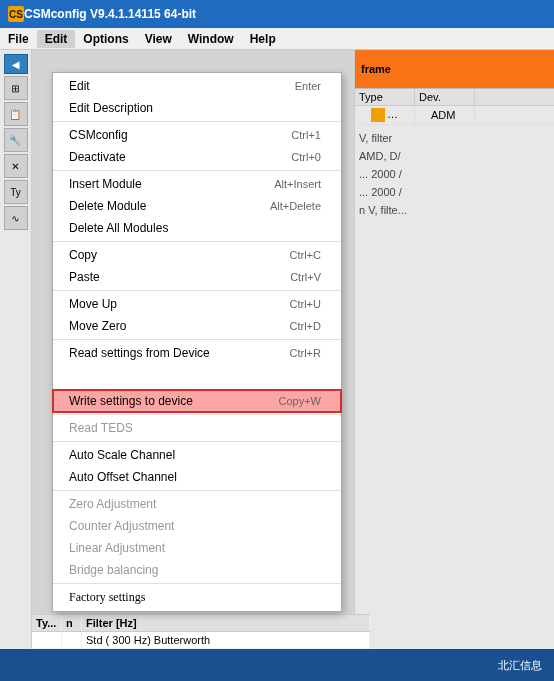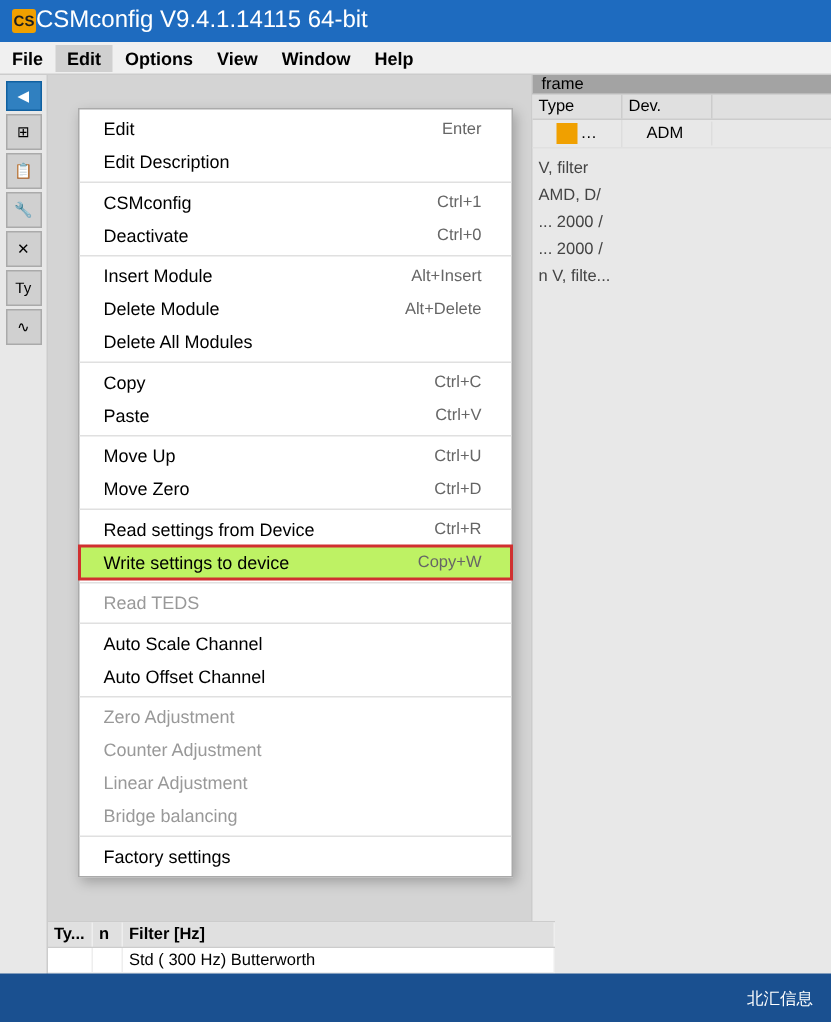--- a/index.html
+++ b/index.html
@@ -29,22 +29,22 @@
       background: #f0a000;
       border-radius: 2px;
       display: flex;
       align-items: center;
       justify-content: center;
       font-size: 10px;
       font-weight: bold;
       color: #1e1e1e;
     }
     .title-bar-text {
-      font-size: 16px;
-      font-weight: 400;
+      font-size: 12px;
+      font-weight: 700;
     }
 
     
     .menu-bar {
       background: #f0f0f0;
       height: 22px;
       display: flex;
       align-items: center;
       border-bottom: 1px solid #ccc;
       font-weight: bold;
@@ -139,36 +139,38 @@
       pointer-events: all;
       z-index: 20;
     }
 
     .menu-section {
       border-bottom: 1px solid #e0e0e0;
       padding: 2px 0;
     }
     .menu-section:last-child {
       border-bottom: none;
+      font-family: Liberation Serif, serif;
     }
 
     .dropdown-item {
       display: flex;
       align-items: center;
       justify-content: space-between;
       padding: 4px 20px 4px 16px;
       cursor: pointer;
       font-size: 12px;
       color: #000;
       position: relative;
     }
     .dropdown-item.highlighted {
-      background: #bef264;
+      background: #fca5a5;
       outline: 2px solid #d03030;
       outline-offset: -1px;
+      margin-top: 26px;
     }
     .dropdown-item.disabled {
       color: #999;
       cursor: default;
     }
     .dropdown-item .item-label {
       flex: 1;
     }
     .dropdown-item .shortcut {
       color: #666;
@@ -181,24 +183,24 @@
       position: absolute;
       top: 0;
       right: 0;
       width: 200px;
       height: 100%;
       background: #e8e8e8;
       border-left: 1px solid #ccc;
     }
 
     .panel-header {
-      background: #a3a3a3;
-      padding: 0 6px;
-      font-size: 11px;
-      font-weight: normal;
+      background: #f97316;
+      padding: 13px 6px;
+      font-size: 11px;
+      font-weight: bold;
       border-bottom: 1px solid #bbb;
     }
 
     .table-header {
       display: flex;
       background: #e0e0e0;
       border-bottom: 1px solid #ccc;
     }
     .table-header .col {
       padding: 2px 4px;

